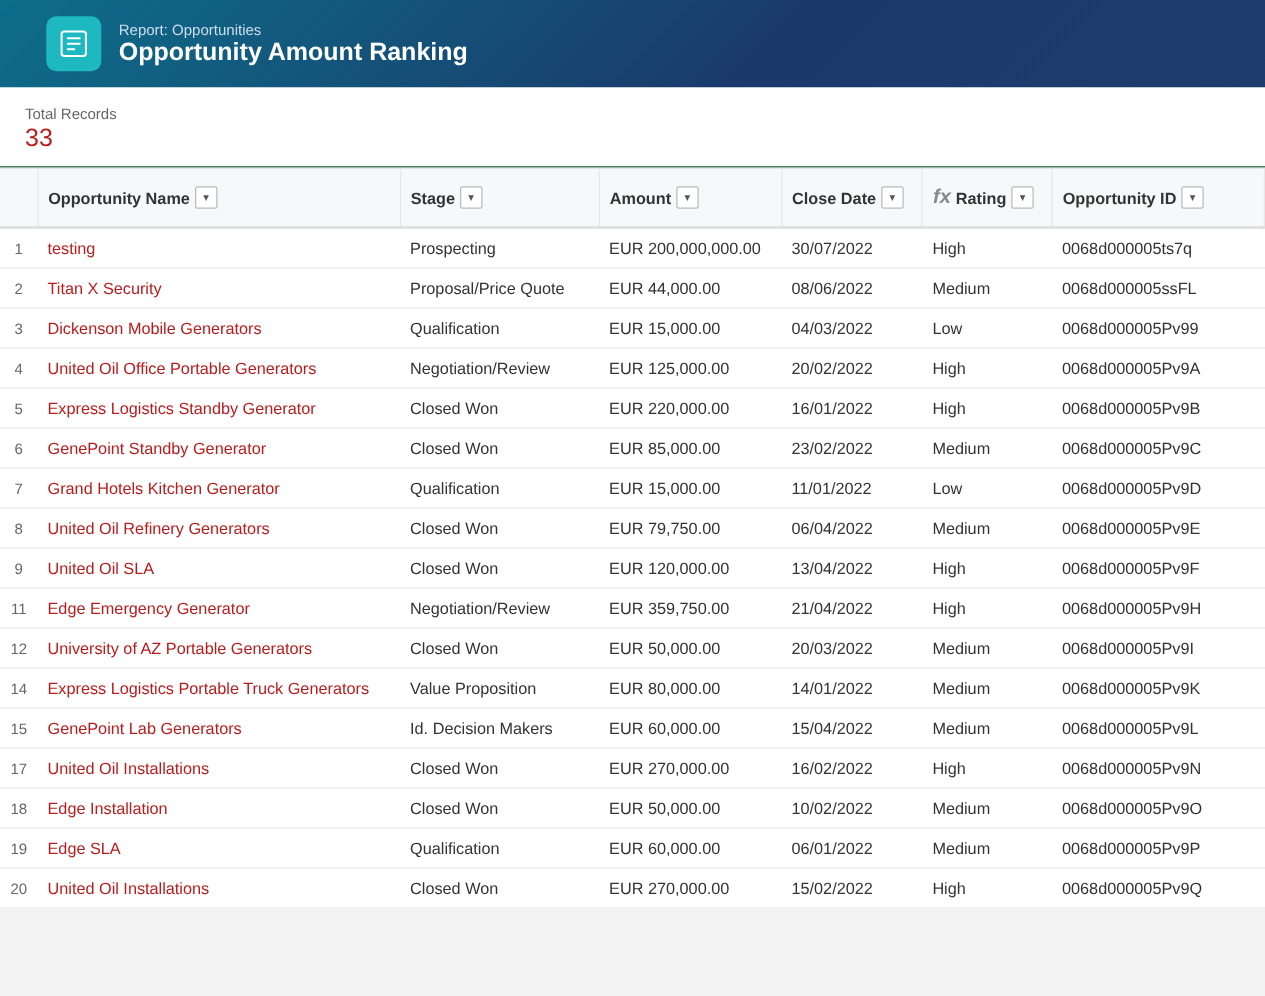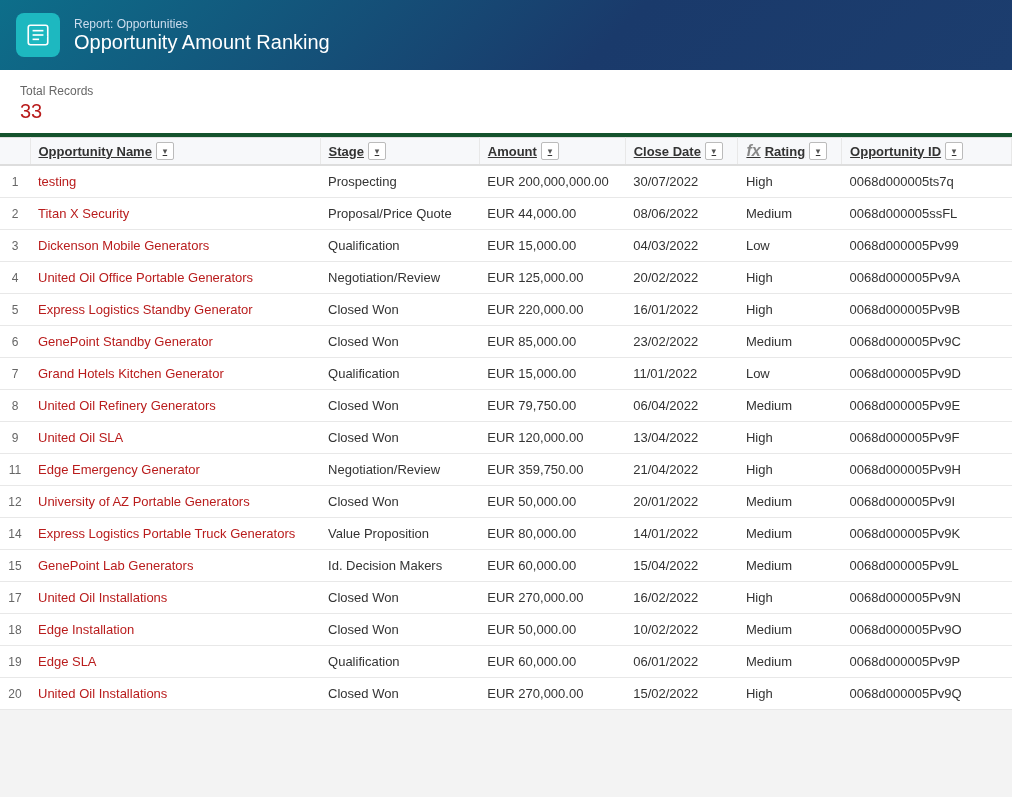--- a/index.html
+++ b/index.html
@@ -1,46 +1,46 @@
 <!DOCTYPE html>
 <html><head>
   <meta charset="utf-8">
   <style>
     * { box-sizing: border-box; margin: 0; padding: 0; }
     body { font-family: 'Segoe UI', Arial, sans-serif; font-size: 13px; background: #f3f3f3; color: #333; }
 
     .app-header {
       background: linear-gradient(135deg, #0d6e8a 0%, #1a3a6b 60%, #1c3d6e 100%);
-      padding: 12px 16px;
+      padding: 12px 37px;
       display: flex;
       align-items: center;
       gap: 14px;
       min-height: 70px;
     }
     .app-icon {
       width: 44px; height: 44px;
       background: #1db8c0;
       border-radius: 8px;
       display: flex; align-items: center; justify-content: center;
       flex-shrink: 0;
     }
     .app-icon svg { width: 26px; height: 26px; fill: white; }
     .header-text { display: flex; flex-direction: column; }
     .header-subtitle { color: #cde; font-size: 12px; }
-    .header-title { color: #fff; font-size: 20px; font-weight: 400; }
+    .header-title { color: #fff; font-size: 20px; font-weight: 700; }
 
     .content-area {
       background: #fff;
       margin: 0;
       padding: 0;
     }
 
     .totals-section {
       padding: 14px 20px 10px 20px;
-      border-bottom: 4px solid #14532d;
+      border-bottom: 1px solid #14532d;
     }
     .totals-label { font-size: 12px; color: #666; }
     .totals-value { font-size: 20px; font-weight: 400; color: #b91c1c; margin-top: 2px; }
 
     .table-wrapper {
       overflow-x: auto;
     }
 
     table {
       width: 100%;
@@ -48,28 +48,27 @@
       font-size: 13px;
     }
 
     thead tr {
       background: #f7f8fa;
       border-top: 1px solid #ddd;
       border-bottom: 2px solid #ddd;
     }
 
     thead th {
-      padding: 4px 8px;
+      padding: 14px 8px;
       text-align: left;
       font-weight: 600;
       color: #333;
       white-space: nowrap;
       border-right: 1px solid #e8e8e8;
       user-select: none;
-      text-decoration: underline;
     }
     thead th:first-child { width: 30px; text-align: center; }
     thead th .th-inner { display: flex; align-items: center; gap: 4px; }
     .filter-btn {
       width: 18px; height: 18px;
       border: 1px solid #bbb;
       border-radius: 2px;
       background: #fff;
       cursor: pointer;
       display: inline-flex; align-items: center; justify-content: center;
@@ -269,21 +268,21 @@
     <td>EUR 359,750.00</td>
     <td>21/04/2022</td>
     <td>High</td>
     <td>0068d000005Pv9H</td>
   </tr>
           <tr>
     <td>12</td>
     <td><a class="opp-link" href="#">University of AZ Portable Generators</a></td>
     <td>Closed Won</td>
     <td>EUR 50,000.00</td>
-    <td>20/01/2022</td>
+    <td>20/03/2022</td>
     <td>Medium</td>
     <td>0068d000005Pv9I</td>
   </tr>
           <tr>
     <td>14</td>
     <td><a class="opp-link" href="#">Express Logistics Portable Truck Generators</a></td>
     <td>Value Proposition</td>
     <td>EUR 80,000.00</td>
     <td>14/01/2022</td>
     <td>Medium</td>

